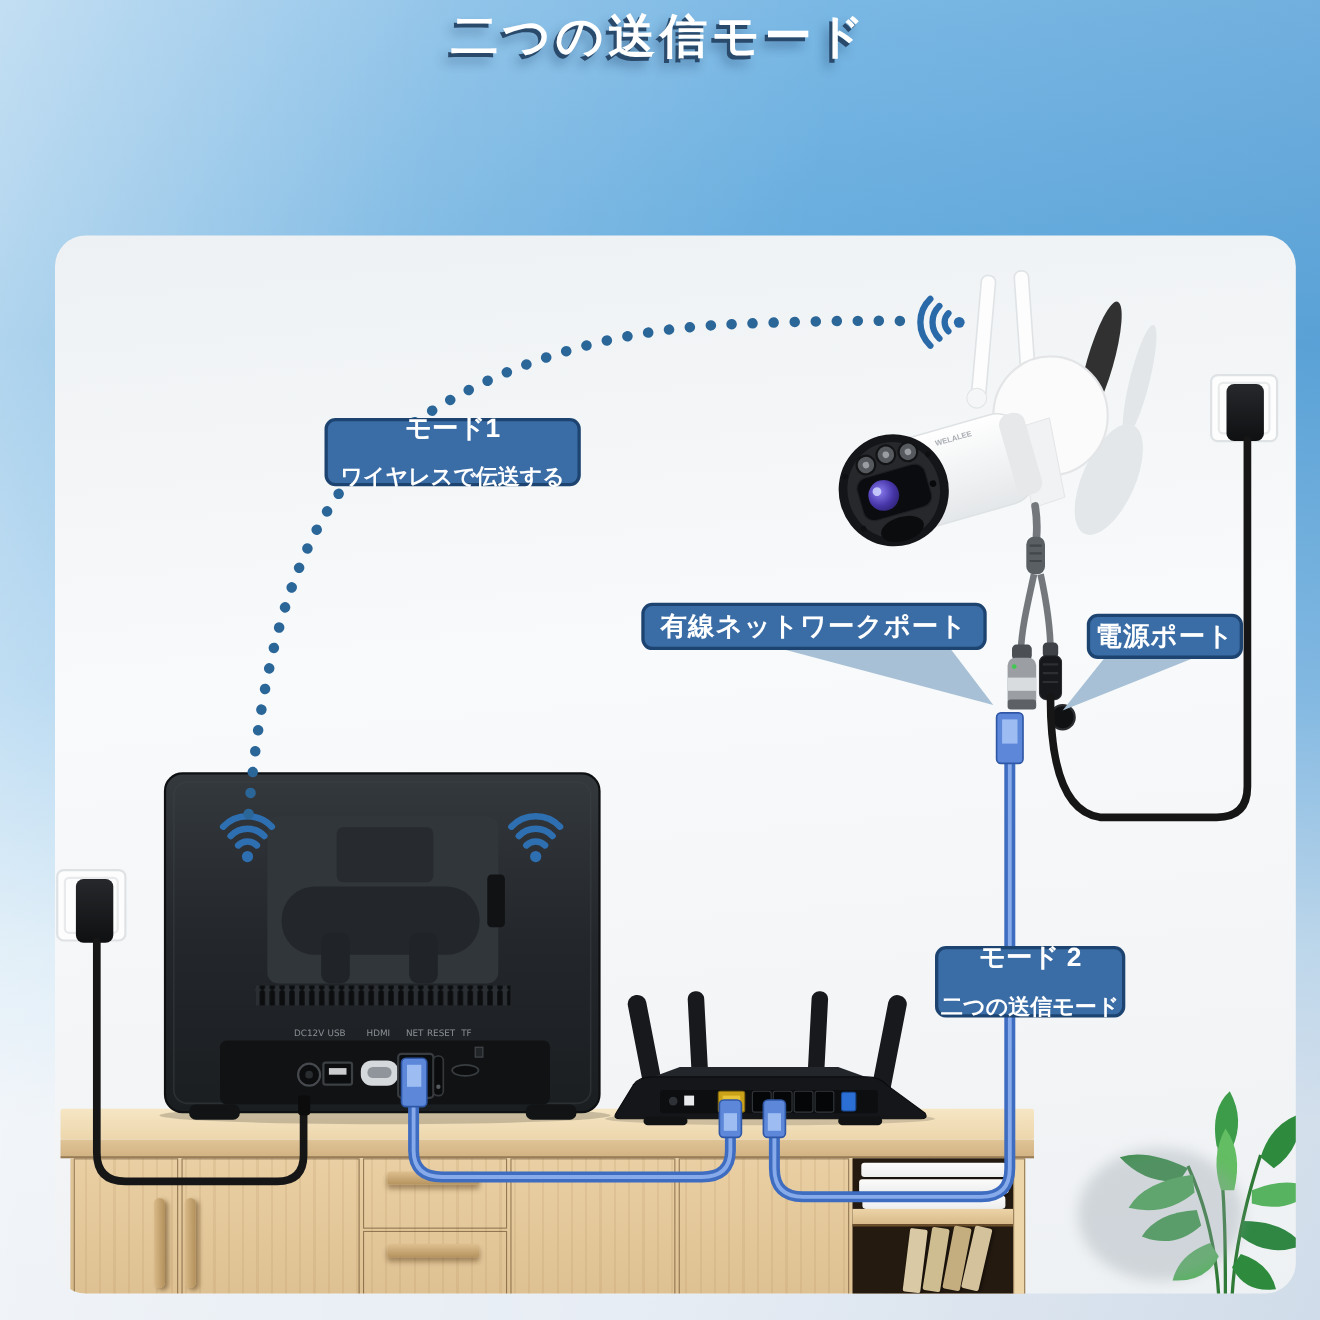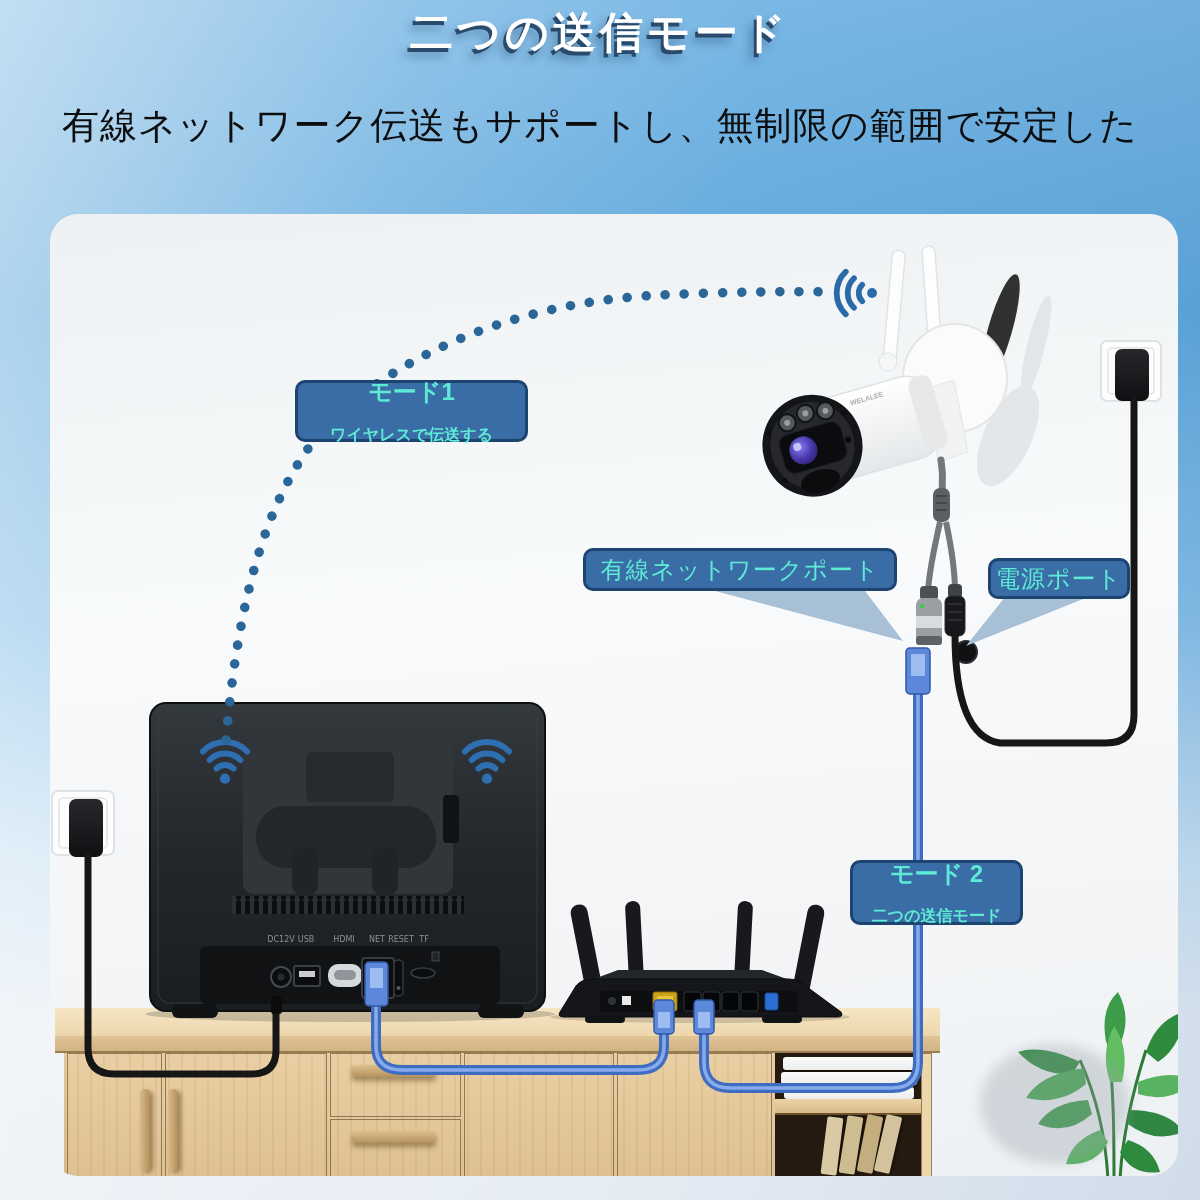--- a/index.html
+++ b/index.html
@@ -34,34 +34,33 @@
   .panel{position:absolute;box-sizing:border-box;border:1px solid rgba(80,52,24,.55);}
   .vhandle{position:absolute;width:10px;height:82px;border-radius:5px;background:linear-gradient(90deg,#d9ba88,#b2905c);box-shadow:3px 2px 4px rgba(84,56,22,.5);}
   .hhandle{position:absolute;width:84px;height:12px;border-radius:3px;background:linear-gradient(#ddbf8e,#b5935f);box-shadow:0 4px 5px rgba(84,56,22,.45);}
   .shelfin{position:absolute;background:#241a10;}
   .plank{position:absolute;background:linear-gradient(#ecd4a8,#d9ba8a);border-bottom:2px solid #6d4f2a;}
   .wbox{position:absolute;background:linear-gradient(#fbfbfa,#eceded);border-radius:3px;box-shadow:0 2px 2px rgba(0,0,0,.35);}
   .book{position:absolute;width:16px;height:58px;border-radius:2px;box-shadow:2px 0 3px rgba(0,0,0,.4);}
   
   .tag{
     position:absolute;z-index:5;box-sizing:border-box;background:#3a6ca6;border:3px solid #1d4470;border-radius:10px;
-    color:#5eead4;text-align:center;display:flex;flex-direction:column;justify-content:center;line-height:1.15;gap:20px;
+    color:#ffffff;text-align:center;display:flex;flex-direction:column;justify-content:center;line-height:1.15;gap:20px;
   }
   .tag .t1{font-size:24px;font-weight:bold;}
-  .tag .t2{font-size:16px;font-weight:600;}
-  .tag.single{font-size:24px;font-weight:400;letter-spacing:1px;}
+  .tag .t2{font-size:20px;font-weight:600;}
+  .tag.single{font-size:24px;font-weight:700;letter-spacing:1px;}
   svg.overlay{position:absolute;left:0;top:0;z-index:4;}
   .blur-sh{position:absolute;z-index:1;filter:blur(6px);}
 </style>
 </head>
 <body>
 
 <div class="hdr title">二つの送信モード</div>
 <div class="hdr subtitle">
-  <div>有線ネットワーク伝送もサポートし、無制限の範囲で安定した</div>
 </div>
 
 <div class="scene">
 
   <div class="blur-sh" style="left:930px;top:830px;width:150px;height:120px;background:rgba(150,160,170,.35);border-radius:50%;"></div>
 
   <div class="cab">
     <div class="top"></div>
     <div class="edge"></div>
     <div class="bodyw">

